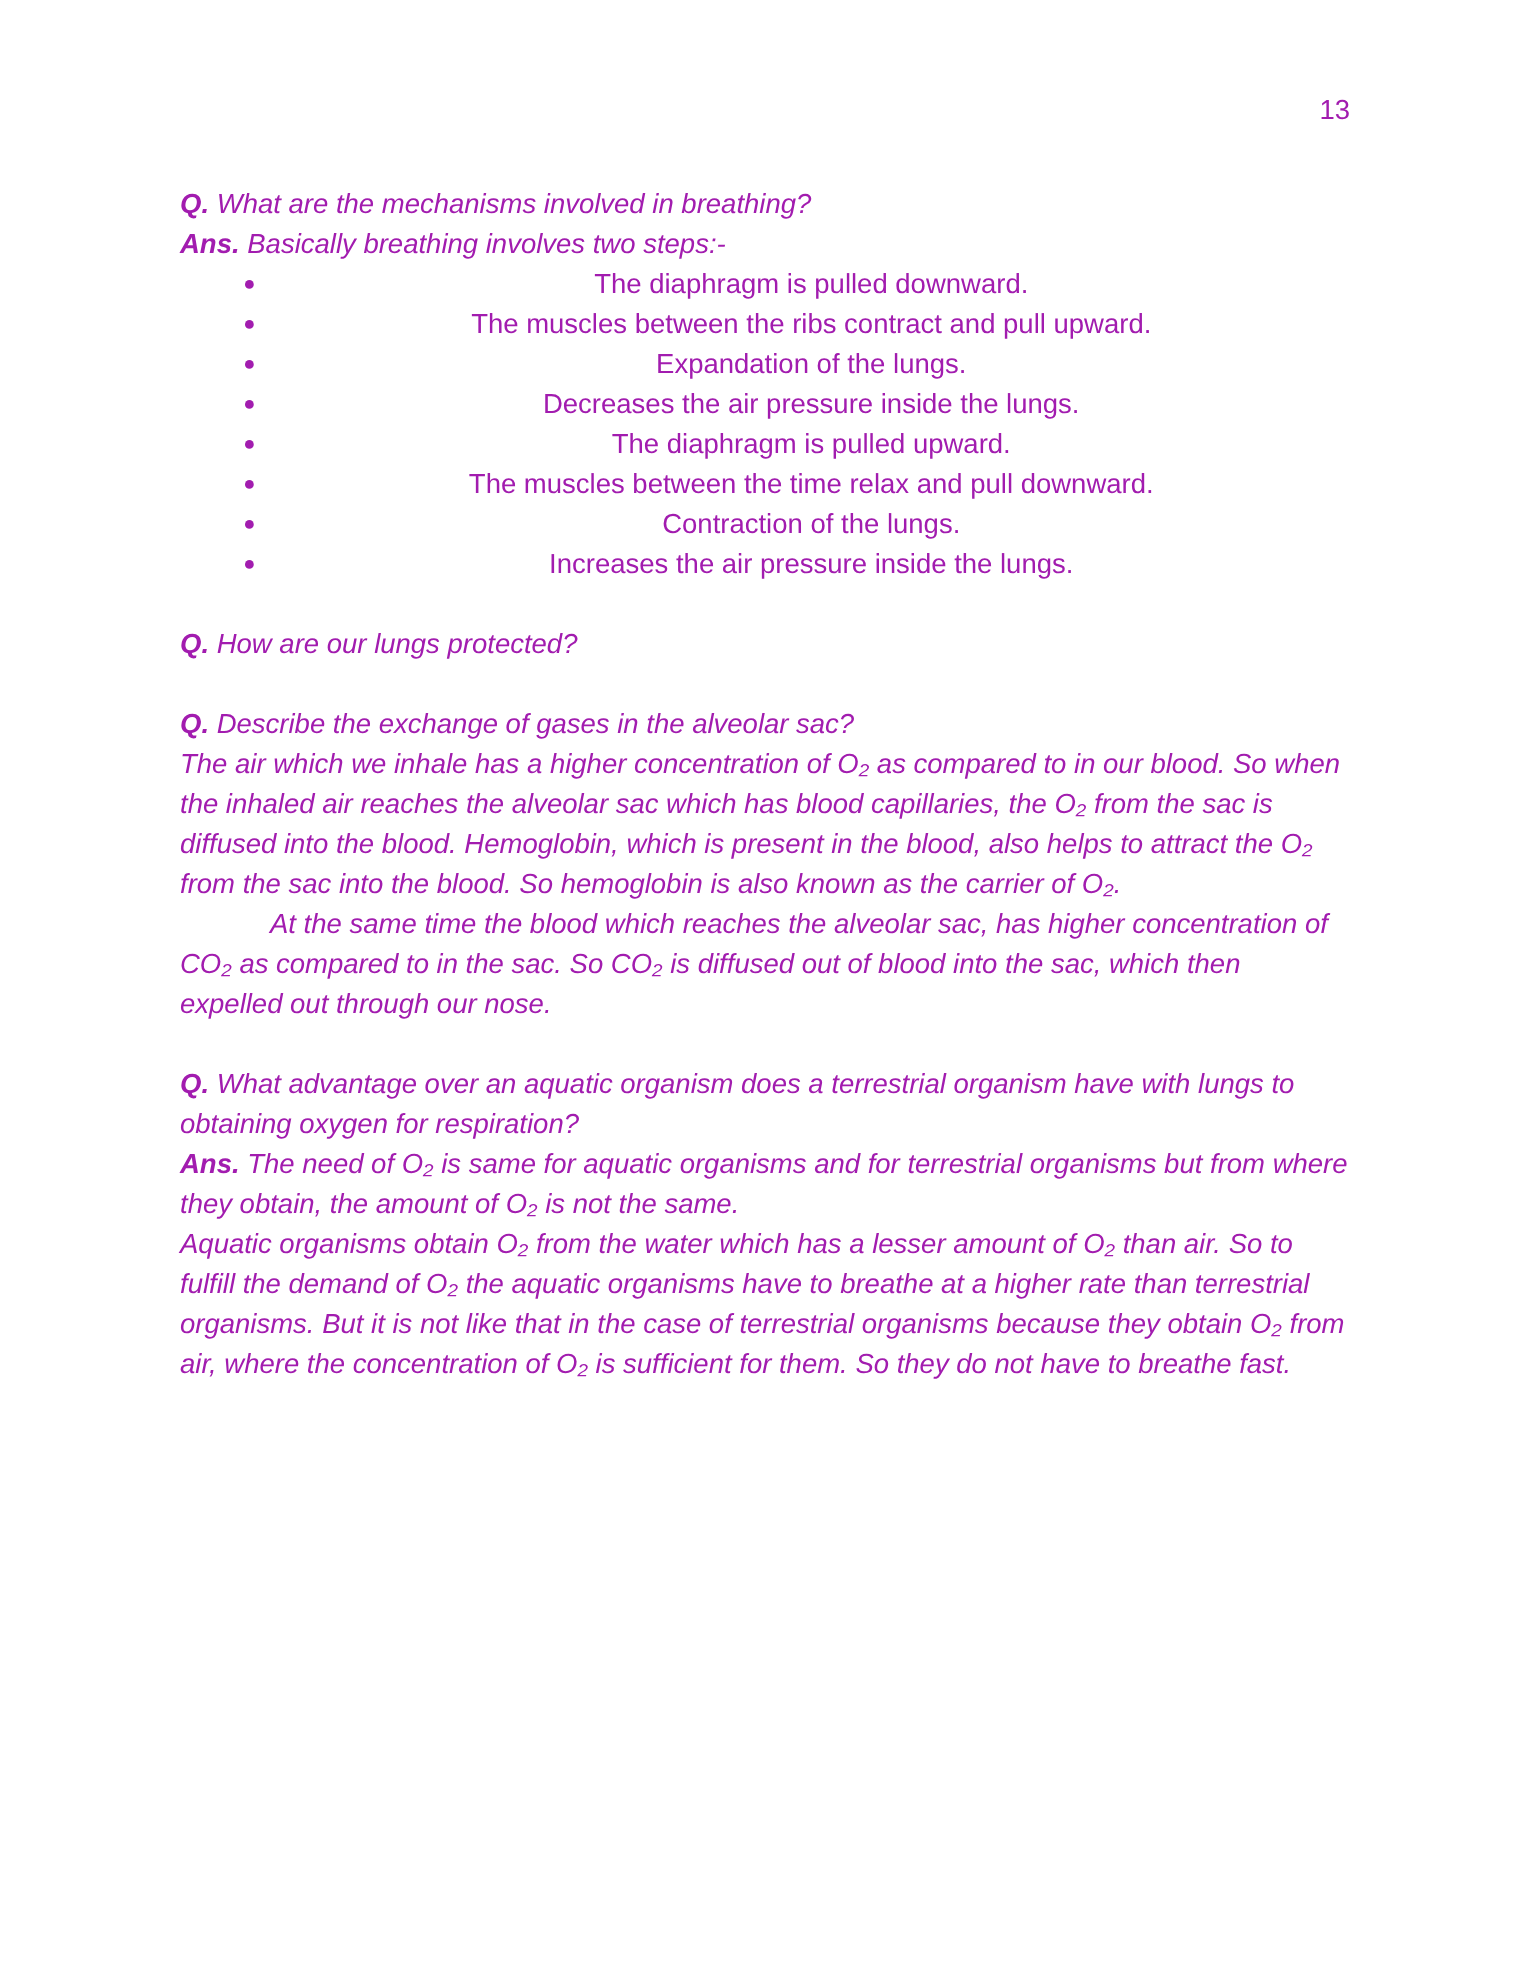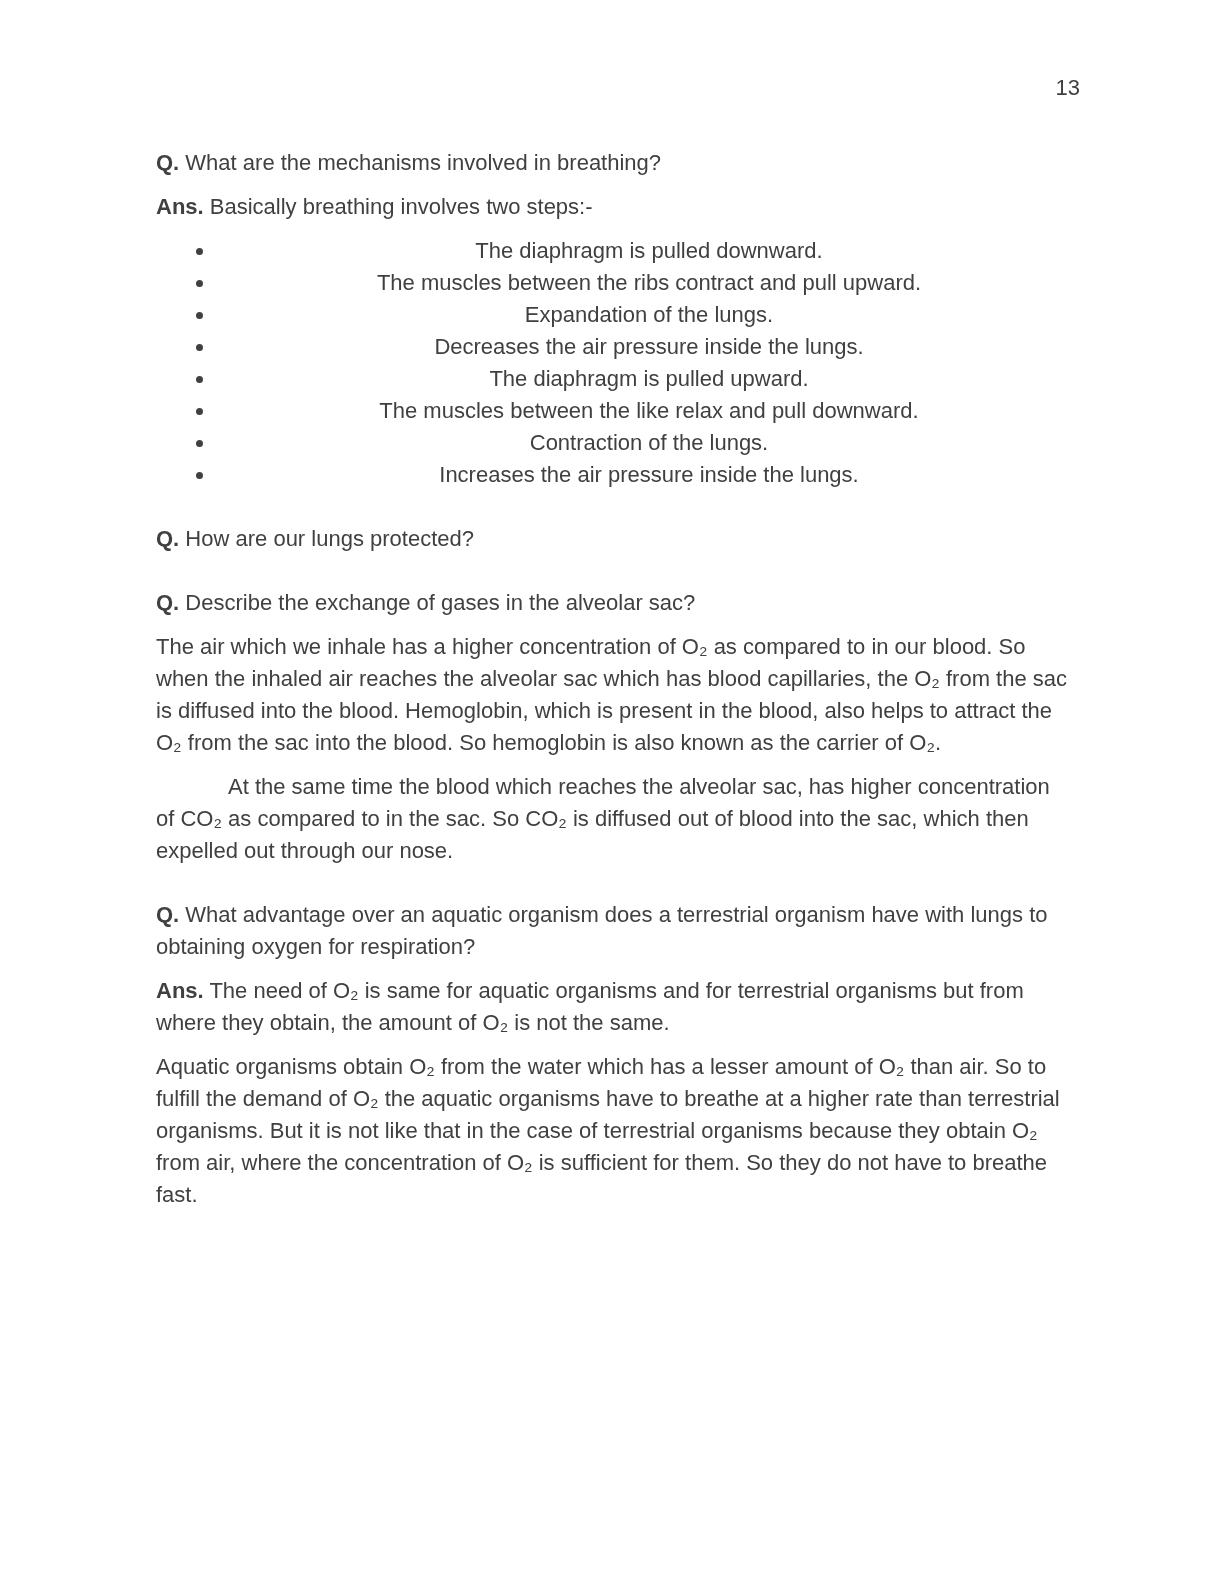--- a/index.html
+++ b/index.html
@@ -6,37 +6,38 @@
     margin: 0;
     padding: 0;
     background: #ffffff;
   }
   .page {
     position: relative;
     width: 1224px;
     height: 1584px;
     margin: 0 auto;
     background: #ffffff;
-    color: #404040;
+    color: #a21caf;
     font-family: "Liberation Sans", "DejaVu Sans", sans-serif;
     font-size: 22px;
     line-height: 32px;
     box-sizing: border-box;
     padding: 72px 144px 0 144px;
     overflow: hidden;
   }
   .page-number {
     text-align: right;
   }
   .doc-body {
     margin-top: 43px;
   }
   p {
-    margin: 12px;
+    margin: 0;
     padding: 0;
+    font-style: italic;
   }
   .qa-block {
     margin: 0;
   }
   .qa-block + .qa-block {
     margin-top: 32px;
   }
   .prefix {
     font-weight: bold;
   }
@@ -71,21 +72,21 @@
       <p><span class="prefix">Q.</span> <span>What are the mechanisms involved in breathing?</span></p>
       <p><span class="prefix">Ans.</span> <span>Basically breathing involves two steps:-</span></p>
       <ul class="points">
         <li>The diaphragm is pulled downward.</li>
         <li>The muscles between the ribs contract and pull upward.</li>
         <li>Expandation of the lungs.</li>
         <li>Decreases the air pressure inside the lungs.</li>
       </ul>
       <ul class="points">
         <li>The diaphragm is pulled upward.</li>
-        <li>The muscles between the like relax and pull downward.</li>
+        <li>The muscles between the time relax and pull downward.</li>
         <li>Contraction of the lungs.</li>
         <li>Increases the air pressure inside the lungs.</li>
       </ul>
     </section>
 
     <section class="qa-block">
       <p><span class="prefix">Q.</span> <span>How are our lungs protected?</span></p>
     </section>
 
     <section class="qa-block">

